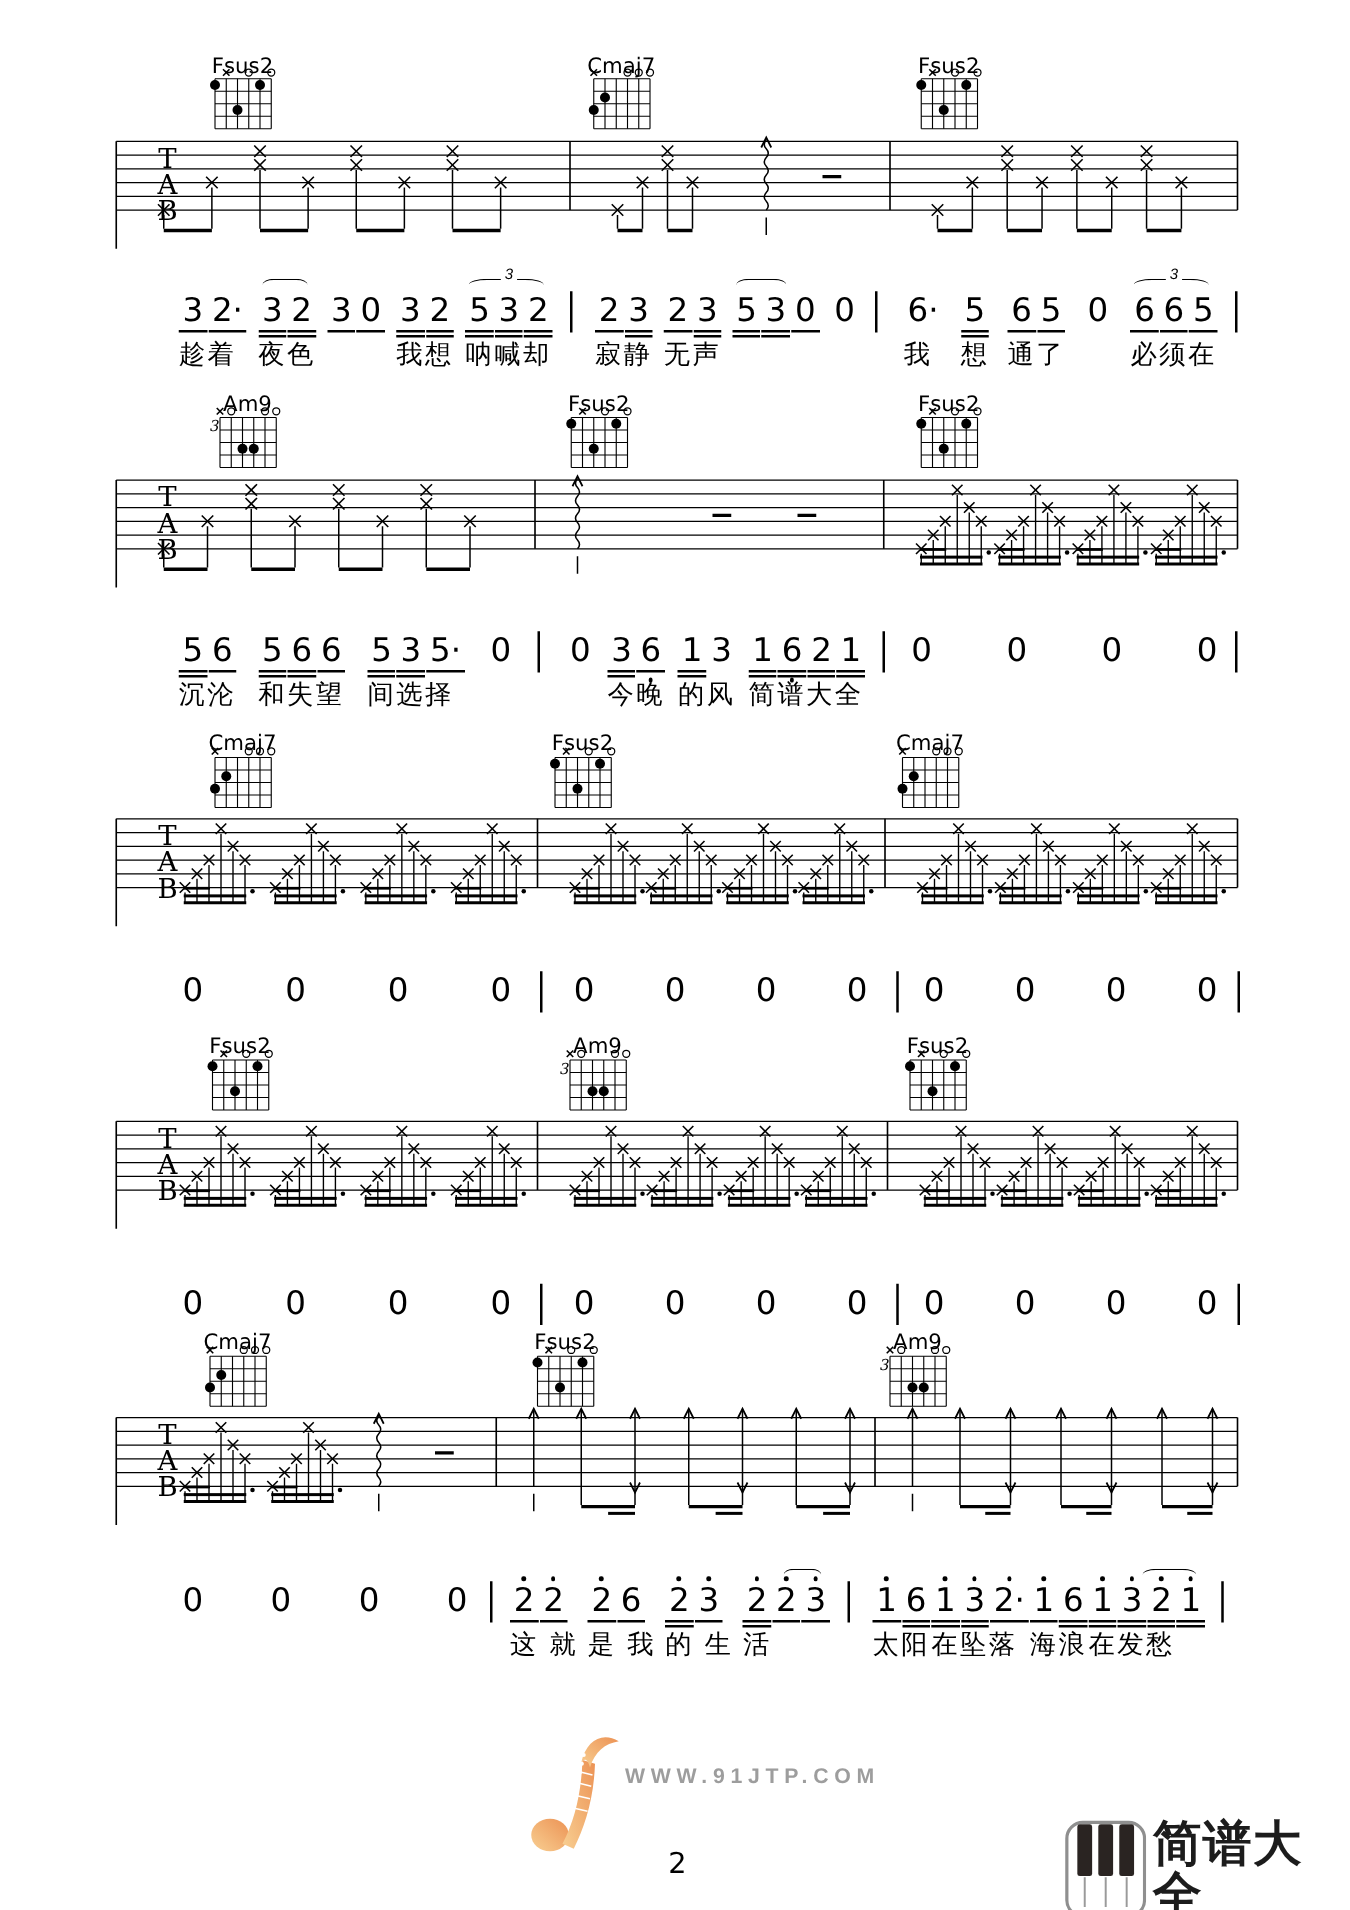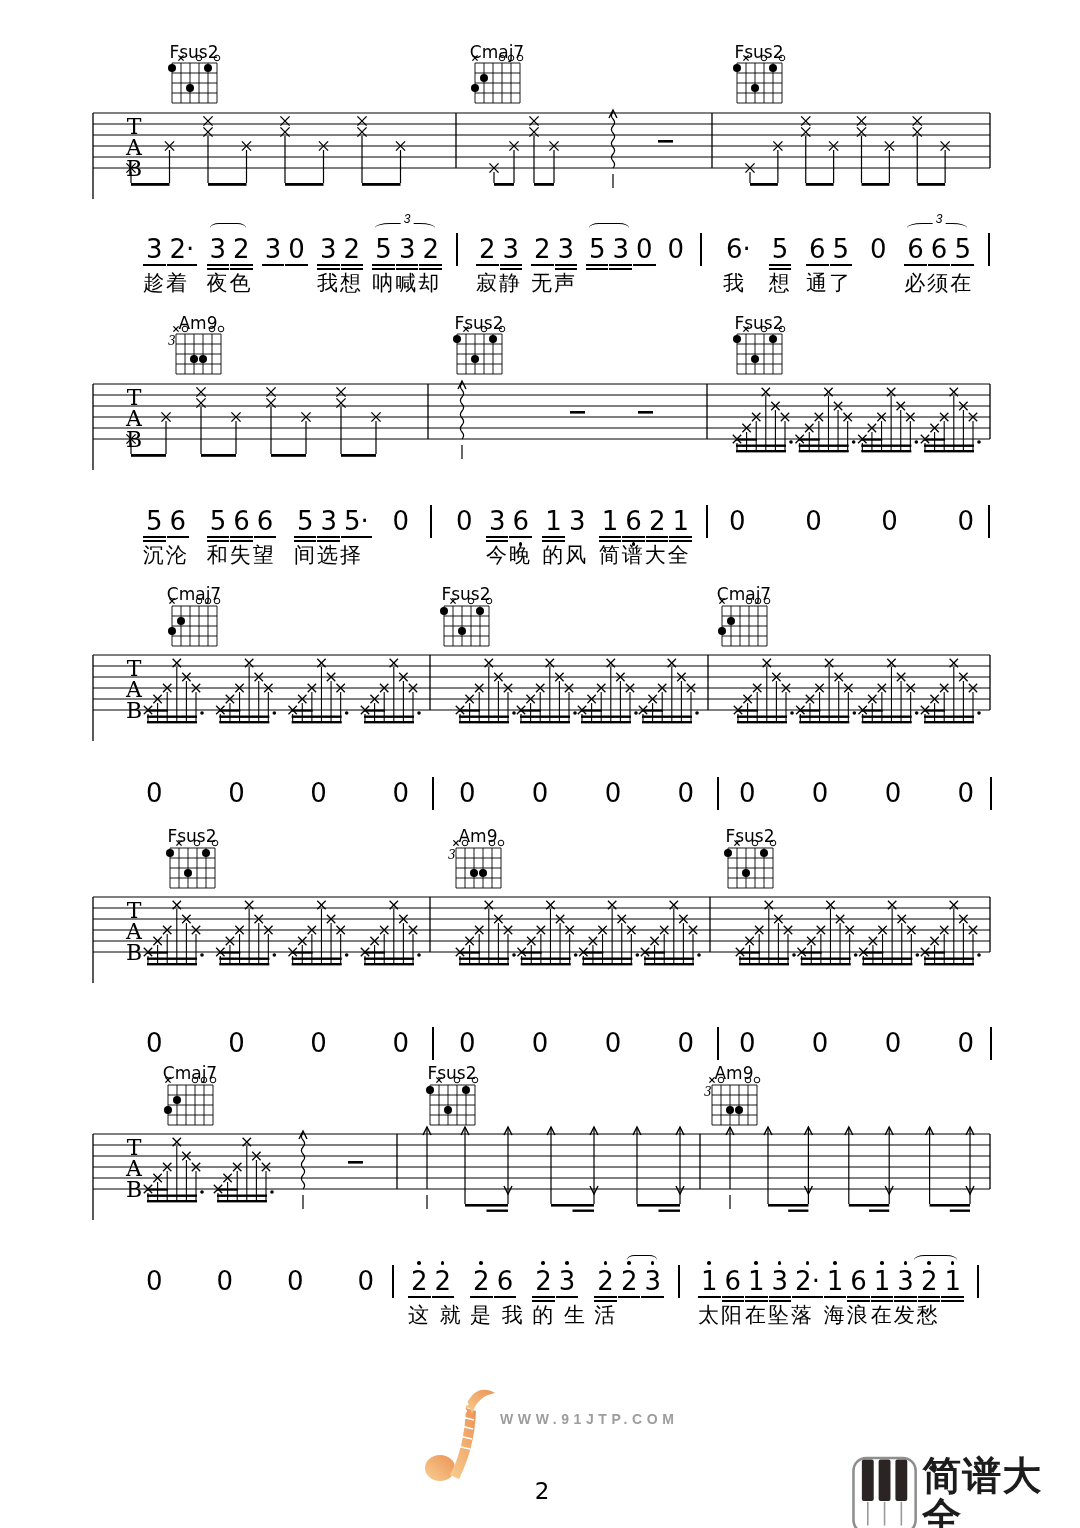--- a/index.html
+++ b/index.html
@@ -22,21 +22,21 @@
   .tl{position:absolute;top:-23px;left:50%;transform:translateX(-50%);font-size:12px;line-height:1;
       background:#fff;padding:0 3px;font-style:italic;text-decoration:none;}
   .lyr{position:absolute;top:33px;left:-2px;white-space:nowrap;font-size:21px;letter-spacing:2px;
        font-family:"DejaVu Sans",sans-serif;}
   .jbar{position:absolute;width:1.8px;height:33px;background:#000;}
   
   .logo91{position:absolute;left:424px;top:1384px;display:flex;align-items:flex-start;}
   .logo91-txt{margin-left:4px;margin-top:22px;}
   .logo91-name{font-size:45px;font-weight:bold;color:#8b8b8b;letter-spacing:1px;
                font-family:"DejaVu Sans",sans-serif;line-height:1;}
-  .logo91-url{font-size:14px;color:#9d9d9d;letter-spacing:4.6px;margin-top:5px;font-weight:bold;}
+  .logo91-url{font-size:17px;color:#9d9d9d;letter-spacing:4.6px;margin-top:5px;font-weight:bold;}
   .pageno{position:absolute;left:530px;top:1478px;width:24px;text-align:center;font-size:23px;
           font-family:"DejaVu Sans",sans-serif;}
   .logojp{position:absolute;left:852px;top:1456px;display:flex;align-items:flex-start;}
   .logojp-txt{margin-left:5px;}
   .logojp-name{font-size:39px;font-weight:bold;color:#1c1c1c;letter-spacing:1px;line-height:1.05;
                font-family:"DejaVu Sans",sans-serif;}
 </style>
 </head>
 <body>
 

